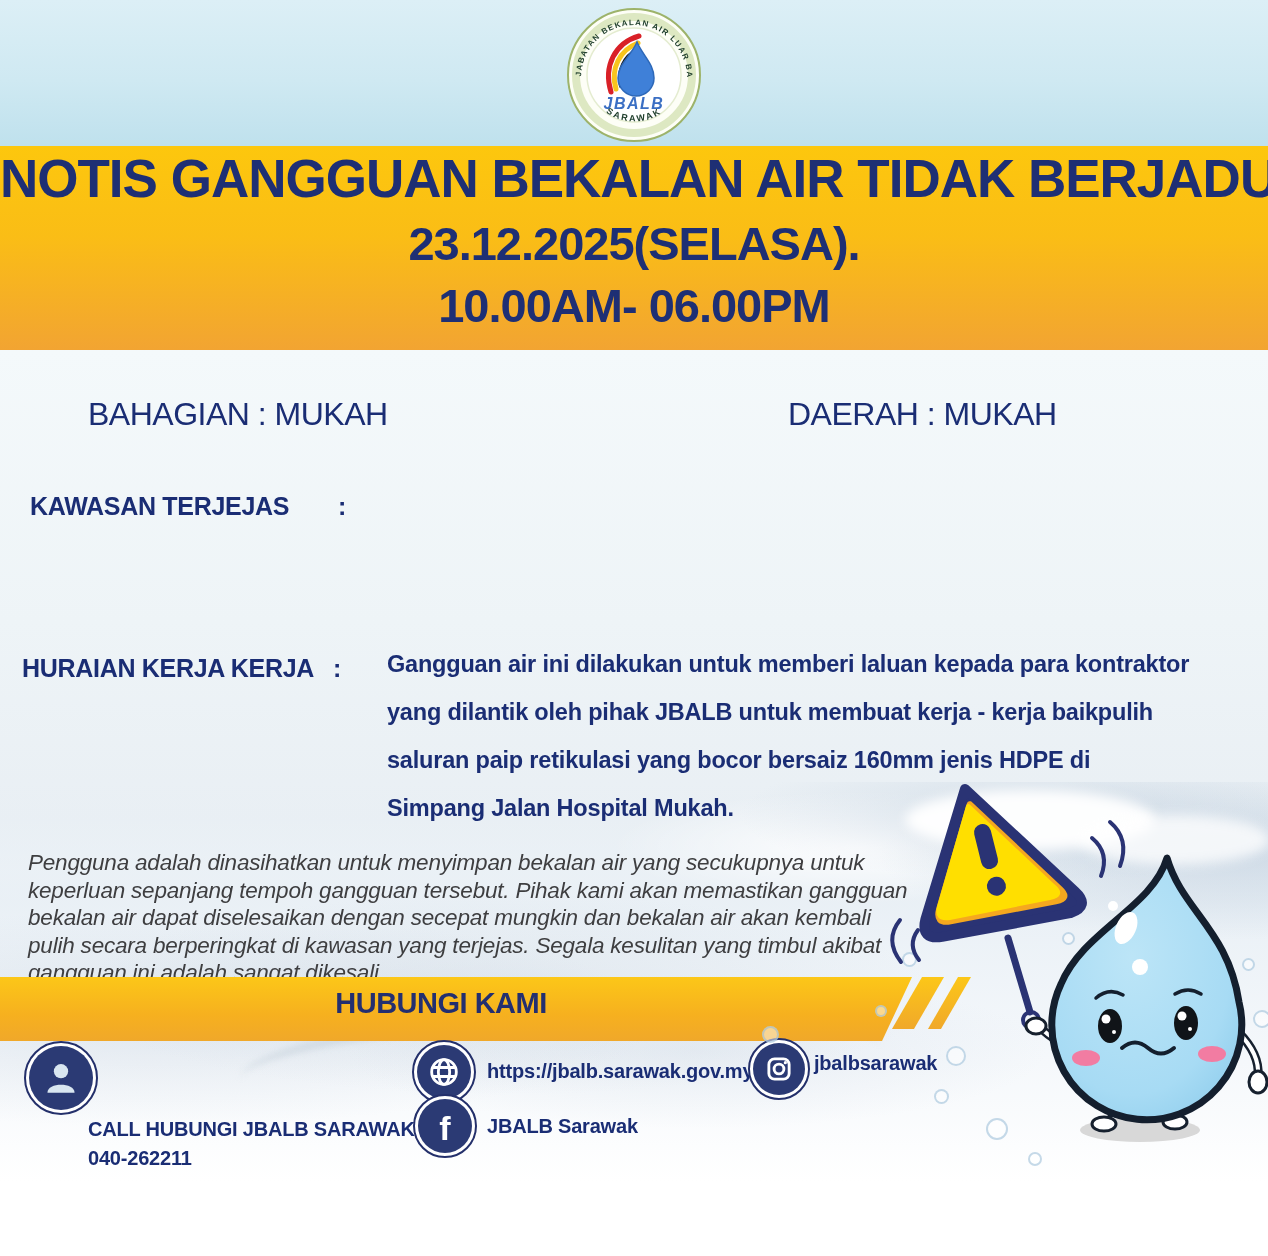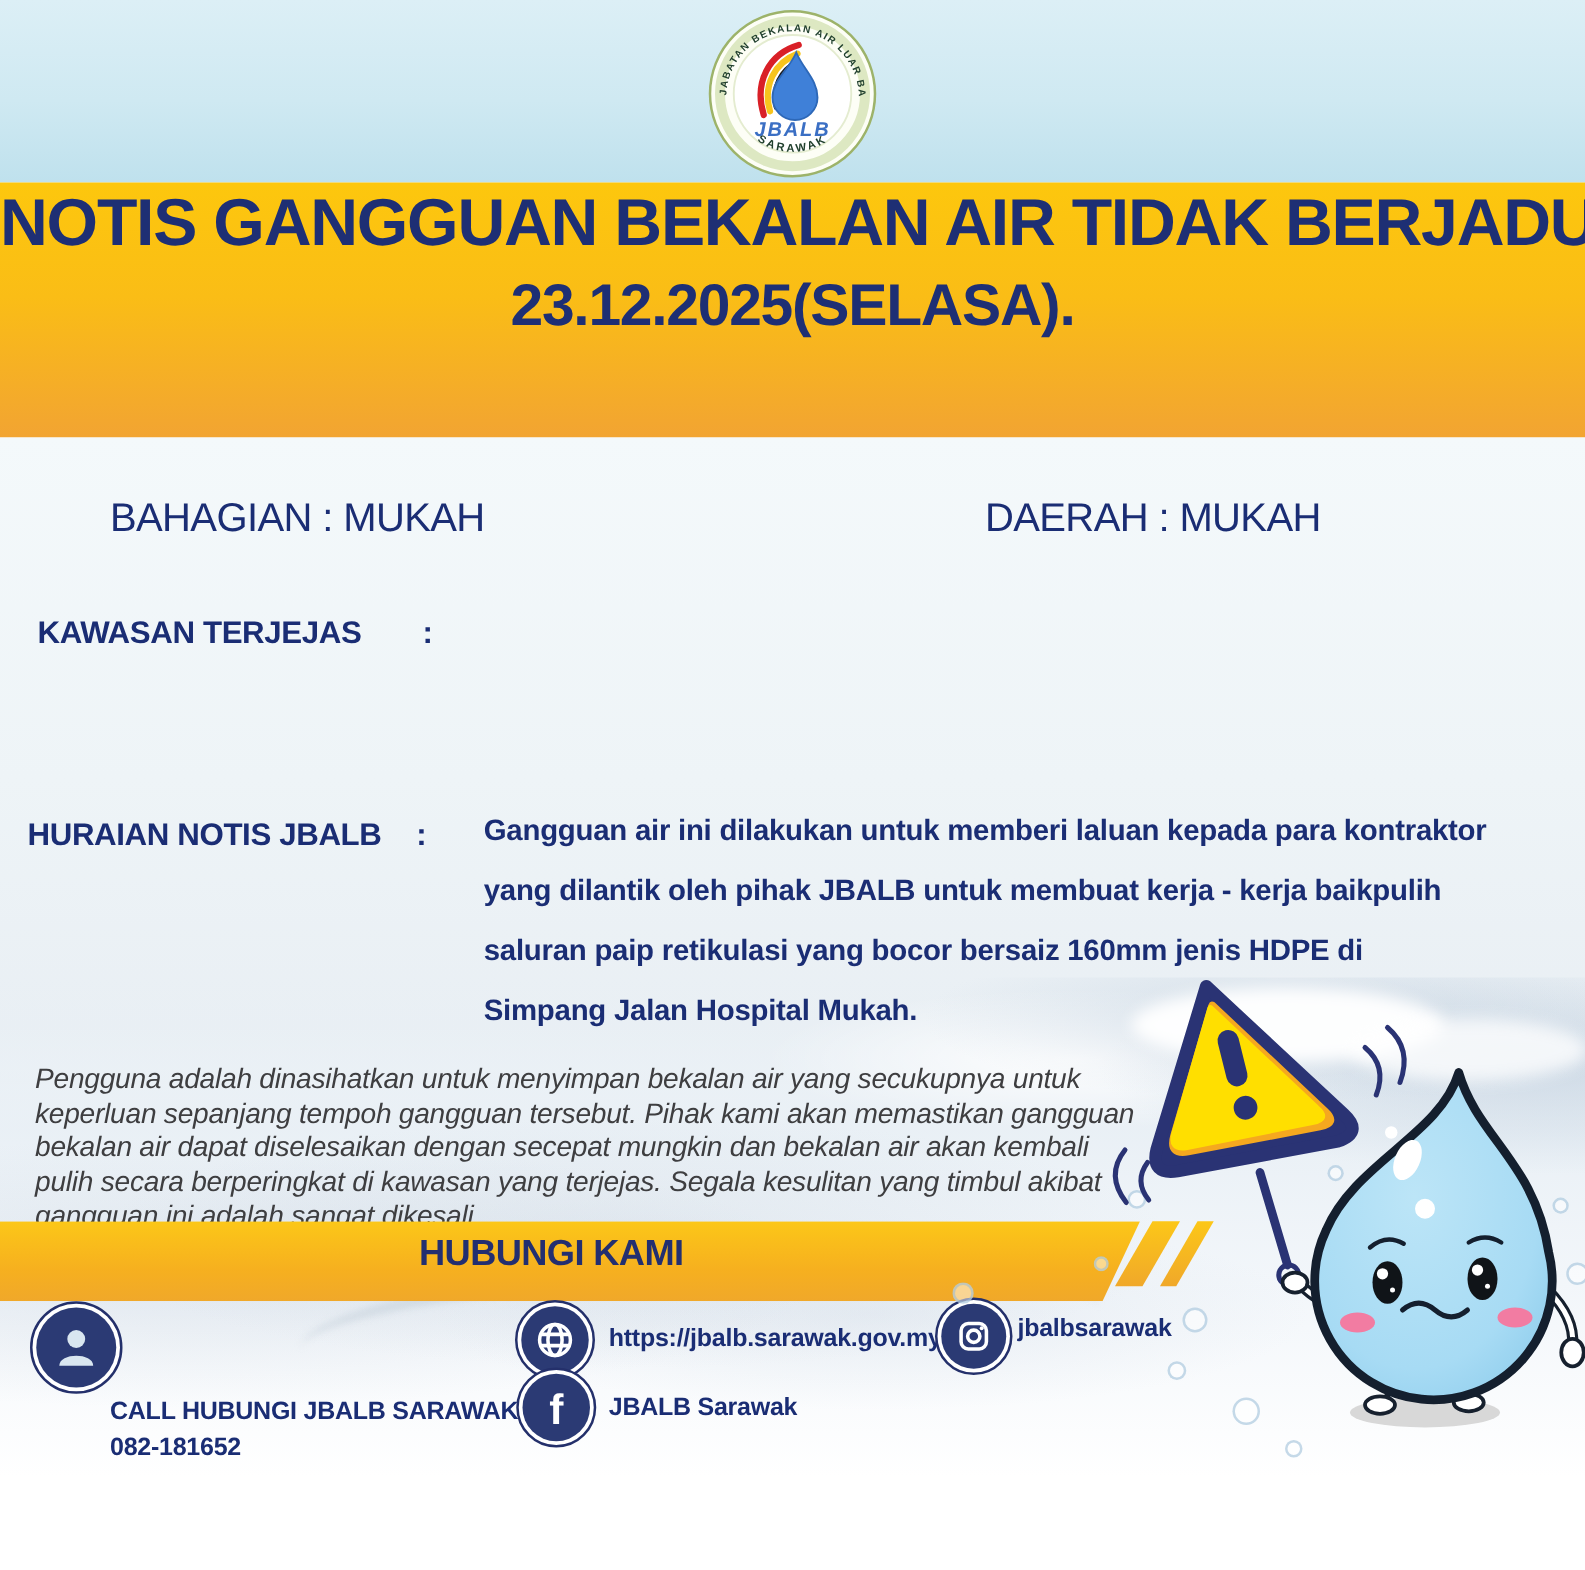--- a/index.html
+++ b/index.html
@@ -94,57 +94,58 @@
       <path d="M73,37 C 55,44 45,62 51,83" stroke="#F7C41D" stroke-width="5"></path>
       <path d="M72,44 C 60,50 52,64 56,80" stroke="#1c1c1c" stroke-width="4"></path>
     </g>
     <path d="M72,36 C 66,50 53,58 53,72 a 18,18 0 1 0 36,0 C 89,58 78,50 72,36 Z" fill="#3F80D8" stroke="#2d68b8" stroke-width="1.5"></path>
     <text x="69" y="103" font-size="16" font-weight="bold" font-style="italic" fill="#3B6FC4" text-anchor="middle" letter-spacing="1.5">JBALB</text>
   </svg>
 
   <div class="abs title-banner">
     <div class="title-line t1">NOTIS GANGGUAN BEKALAN AIR TIDAK BERJADUAL</div>
     <div class="title-line t2">23.12.2025(SELASA).</div>
+    <div class="title-line t3">10.00AM- 06.00PM</div>
   </div>
 
   <div class="abs body-bg"></div>
 
   <div class="abs splash"></div>
   <div class="abs foam" style="left:905px;top:790px;width:250px;height:60px;"></div>
   <div class="abs foam" style="left:1080px;top:815px;width:190px;height:50px;opacity:.8;"></div>
   <div class="abs swash"></div>
 
   <div class="abs loc" style="left:88px;top:396px;">BAHAGIAN : MUKAH</div>
   <div class="abs sec-label" style="left:30px;top:492px;">KAWASAN TERJEJAS</div>
 
   <div class="abs loc" style="left:788px;top:396px;">DAERAH : MUKAH</div>
   <div class="abs sec-colon" style="left:338px;top:492px;">:</div>
 
-  <div class="abs sec-label" style="left:22px;top:654px;">HURAIAN NOTIS JBALB</div>
+  <div class="abs sec-label" style="left:22px;top:654px;">HURAIAN KERJA KERJA</div>
   <div class="abs sec-colon" style="left:333px;top:654px;">:</div>
   <div class="abs sec-text h-text" style="left:375px;top:640px;">Gangguan air ini dilakukan untuk memberi laluan kepada para kontraktor yang dilantik oleh pihak JBALB untuk membuat kerja - kerja baikpulih saluran paip retikulasi yang bocor bersaiz 160mm jenis HDPE di Simpang Jalan Hospital Mukah.</div>
 
   <p class="abs advisory">Pengguna adalah dinasihatkan untuk menyimpan bekalan air yang secukupnya untuk keperluan sepanjang tempoh gangguan tersebut. Pihak kami akan memastikan gangguan bekalan air dapat diselesaikan dengan secepat mungkin dan bekalan air akan kembali pulih secara berperingkat di kawasan yang terjejas. Segala kesulitan yang timbul akibat gangguan ini adalah sangat dikesali.</p>
 
   <div class="abs contact-banner">
     <span>HUBUNGI KAMI</span>
   </div>
   <div class="abs stripe s1"></div>
   <div class="abs stripe s2"></div>
 
   <div class="abs contact-icon" style="left:24px;top:1041px;width:74px;height:74px;">
     <div class="inner">
       <svg width="44" height="44" viewBox="0 0 24 24">
         <circle cx="12" cy="8.3" r="3.9" fill="#D9E6F0"></circle>
         <path d="M4.6,20 C4.6,14.2 19.4,14.2 19.4,20 Z" fill="#D9E6F0"></path>
       </svg>
     </div>
   </div>
   <div class="abs ct" style="left:88px;top:1118px;">CALL HUBUNGI JBALB SARAWAK</div>
-  <div class="abs ct" style="left:88px;top:1147px;">082-181652</div>
+  <div class="abs ct" style="left:88px;top:1147px;">040-262211</div>
 
   <div class="abs contact-icon" style="left:412px;top:1040px;width:64px;height:64px;">
     <div class="inner">
       <svg width="40" height="40" viewBox="0 0 24 24" fill="none" stroke="#ffffff" stroke-width="1.7">
         <circle cx="12" cy="12" r="7.4"></circle>
         <ellipse cx="12" cy="12" rx="3.4" ry="7.4"></ellipse>
         <path d="M5,9.3 h14 M5,14.7 h14"></path>
       </svg>
     </div>
   </div>

